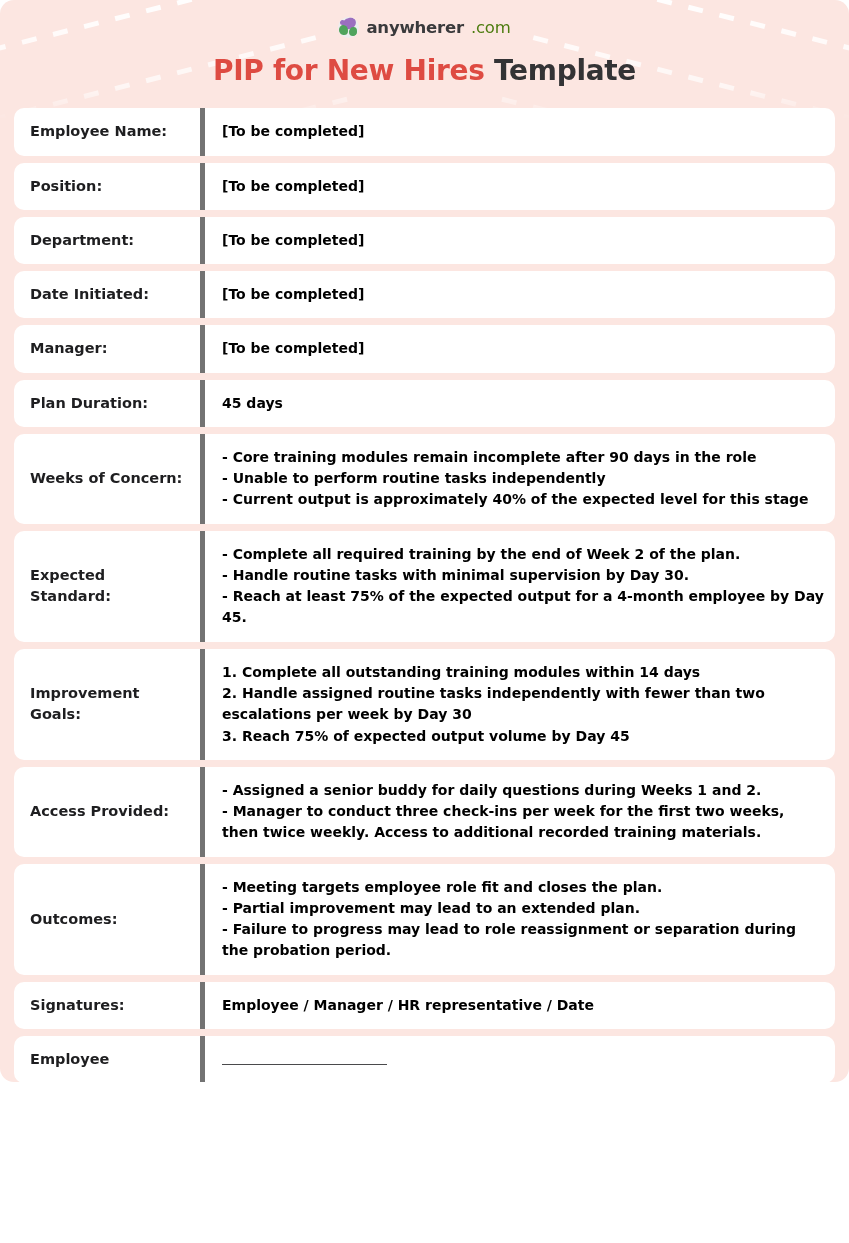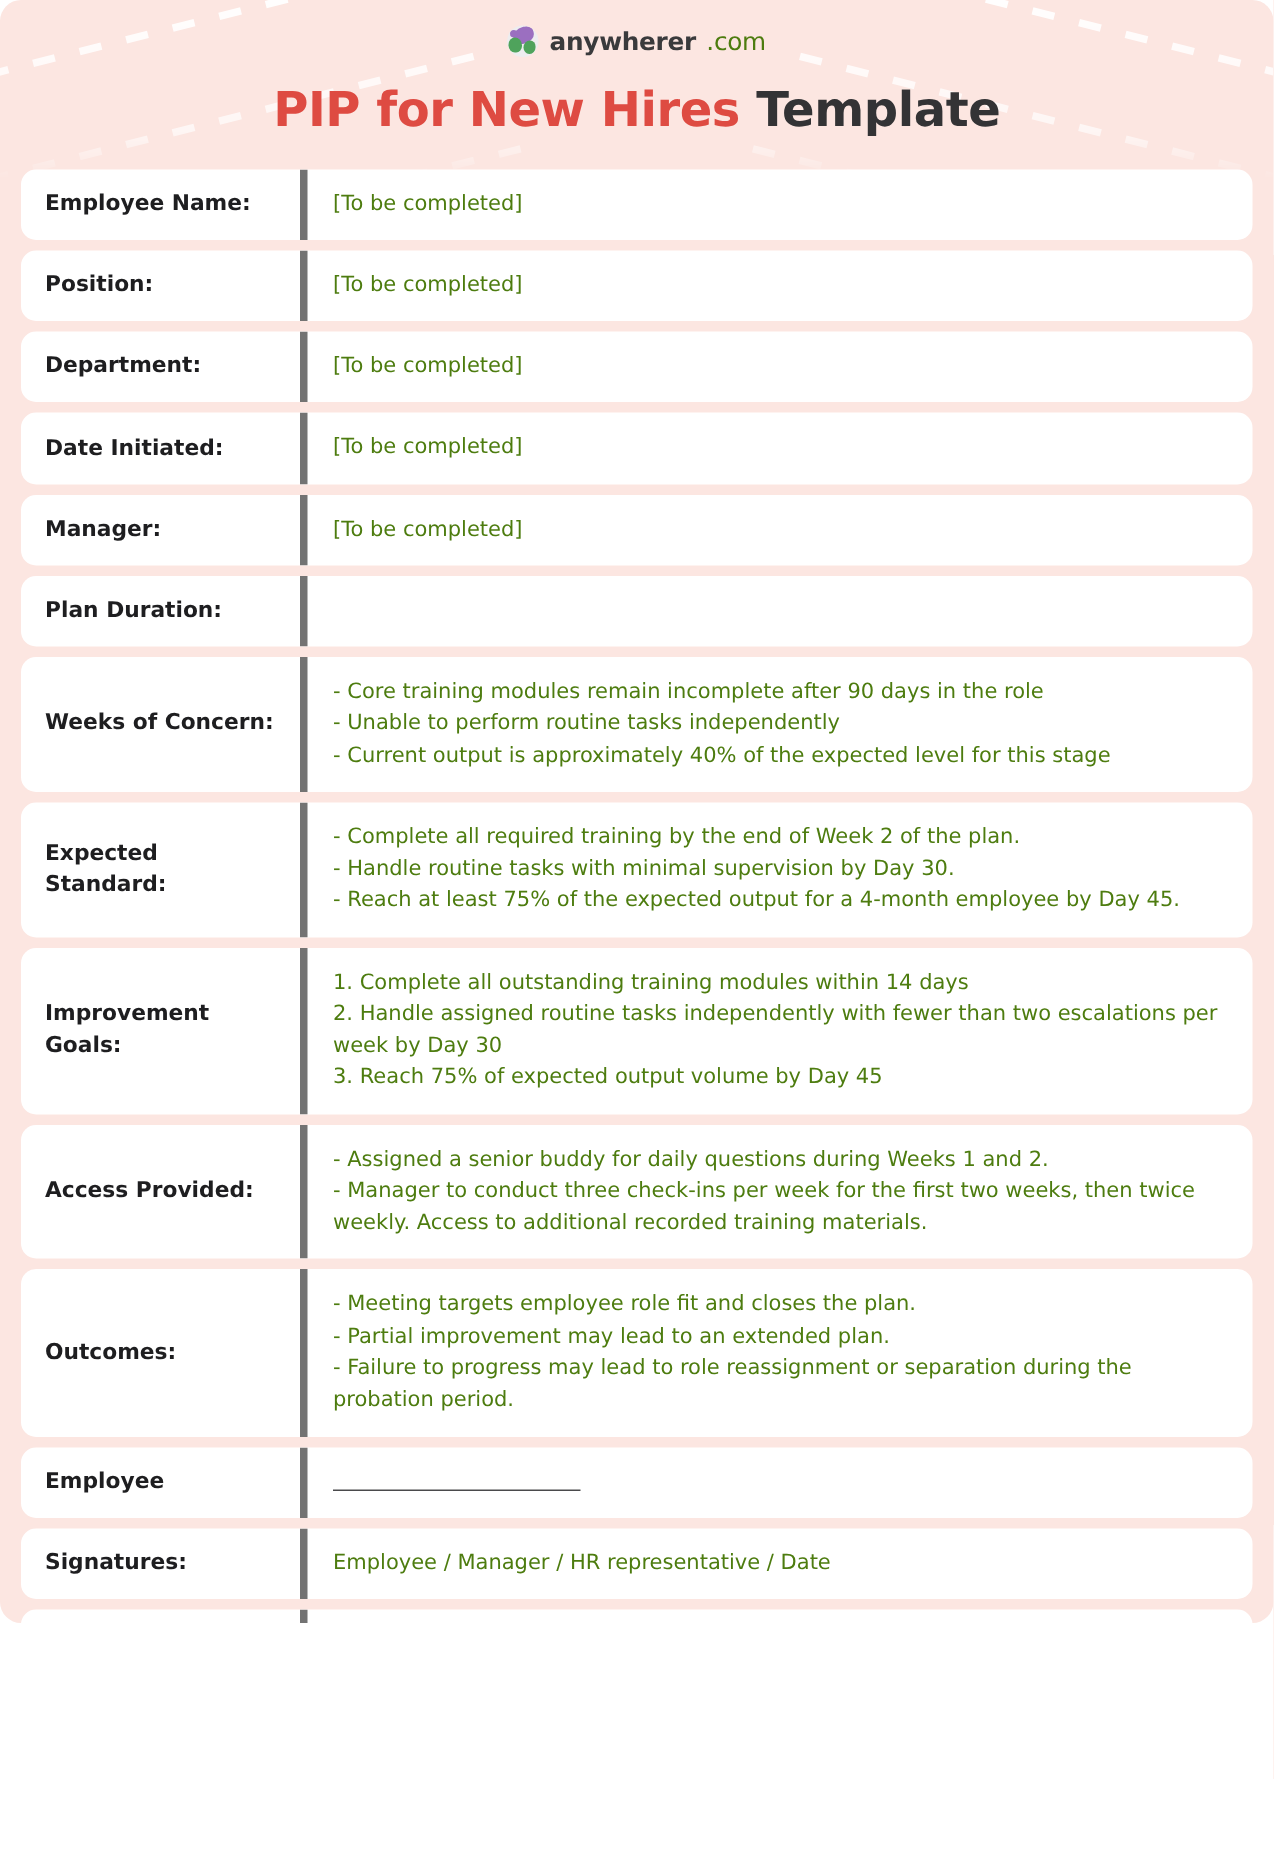--- a/index.html
+++ b/index.html
@@ -95,21 +95,21 @@
   }
   .brand-tld {
     font-size: 16.5px;
     font-weight: normal;
     color: #4d7c0f;
     letter-spacing: -0.2px;
   }
 
   .title {
     margin-top: 14px;
-    font-size: 32px;
+    font-size: 28px;
     font-weight: bold;
     letter-spacing: -0.3px;
     line-height: 1.1;
   }
   .title .accent { color: #DE4B42; }
   .title .plain  { color: #333335; }
 
   
   .table {
     position: relative;
@@ -140,23 +140,24 @@
     color: #1E1E20;
     line-height: 1.45;
   }
 
   .cell-value {
     flex: 1 1 auto;
     display: flex;
     align-items: center;
     padding: 13px 10px 13px 17px;
     font-size: 14px;
-    color: #4d7c0f;
+    color: #000000;
     line-height: 1.52;
     white-space: pre-line;
+    font-weight: bold;
   }
 
   .sig-line {
     display: inline-block;
     width: 165px;
     height: 0;
     border-bottom: 1.6px solid #4A4A4C;
     margin-top: 10px;
   }
 </style>
@@ -219,20 +220,21 @@
       <div class="row">
         <div class="cell-label">Date Initiated:</div>
         <div class="cell-value">[To be completed]</div>
       </div>
       <div class="row">
         <div class="cell-label">Manager:</div>
         <div class="cell-value">[To be completed]</div>
       </div>
       <div class="row">
         <div class="cell-label">Plan Duration:</div>
+        <div class="cell-value">45 days</div>
       </div>
       <div class="row">
         <div class="cell-label">Weeks of Concern:</div>
         <div class="cell-value">- Core training modules remain incomplete after 90 days in the role
 - Unable to perform routine tasks independently
 - Current output is approximately 40% of the expected level for this stage</div>
       </div>
       <div class="row">
         <div class="cell-label">Expected Standard:</div>
         <div class="cell-value">- Complete all required training by the end of Week 2 of the plan.
@@ -250,28 +252,28 @@
         <div class="cell-value">- Assigned a senior buddy for daily questions during Weeks 1 and 2.
 - Manager to conduct three check-ins per week for the first two weeks, then twice weekly. Access to additional recorded training materials.</div>
       </div>
       <div class="row">
         <div class="cell-label">Outcomes:</div>
         <div class="cell-value">- Meeting targets employee role fit and closes the plan.
 - Partial improvement may lead to an extended plan.
 - Failure to progress may lead to role reassignment or separation during the probation period.</div>
       </div>
       <div class="row">
+        <div class="cell-label">Signatures:</div>
+        <div class="cell-value">Employee / Manager / HR representative / Date</div>
+      </div>
+      <div class="row">
         <div class="cell-label">Employee</div>
         <div class="cell-value"><span class="sig-line"></span></div>
       </div>
       <div class="row">
-        <div class="cell-label">Signatures:</div>
-        <div class="cell-value">Employee / Manager / HR representative / Date</div>
-      </div>
-      <div class="row">
         <div class="cell-label">Manager</div>
         <div class="cell-value"><span class="sig-line"></span></div>
       </div>
       <div class="row">
         <div class="cell-label">HR representative</div>
         <div class="cell-value"><span class="sig-line"></span></div>
       </div>
     </div>
 
 </div>

